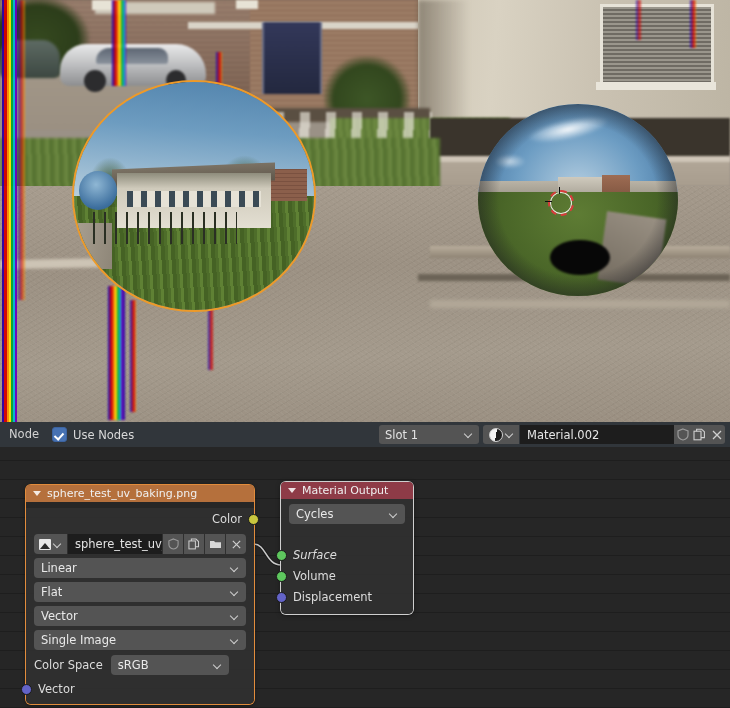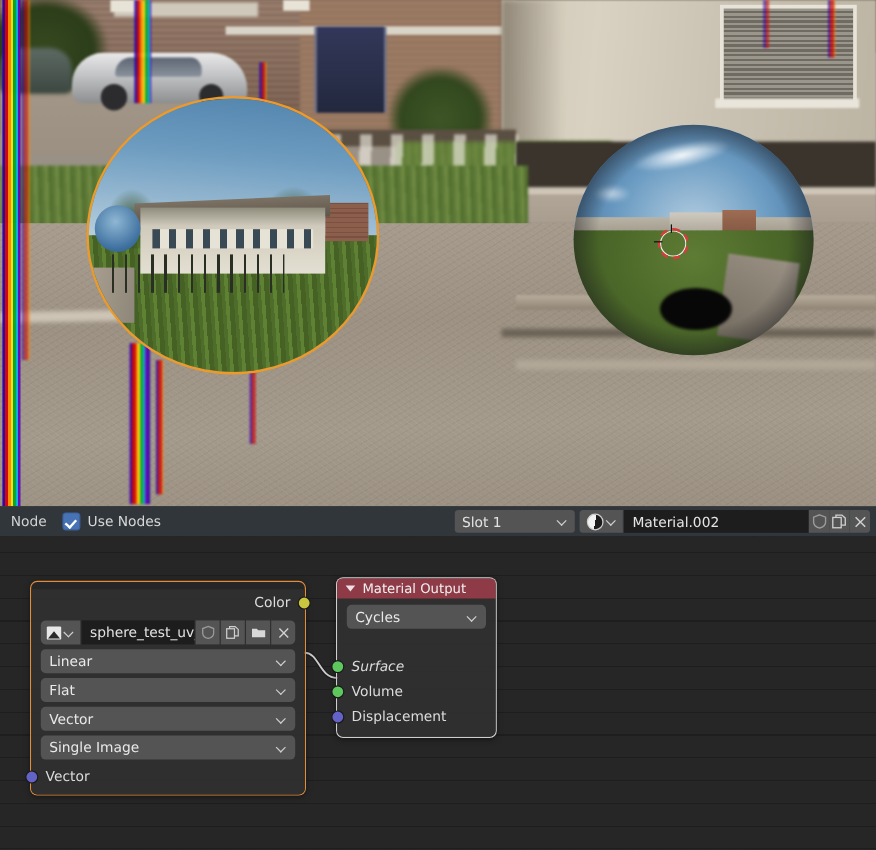--- a/index.html
+++ b/index.html
@@ -291,30 +291,30 @@
     border:2px dashed #d93b3b;
     box-shadow:0 0 0 1px rgba(255,255,255,.85) inset;
   }
   #cursor3d::before,#cursor3d::after{
     content:"";position:absolute;background:#111;
   }
   #cursor3d::before{left:9px;top:-5px;width:1px;height:7px;}
   #cursor3d::after{left:-5px;top:9px;width:7px;height:1px;}
 
   
-  #nodeeditor{position:absolute;left:0;top:422px;width:620px;height:286px;background:#404040;}
+  #nodeeditor{position:absolute;left:0;top:422px;width:620px;height:286px;background:#c2410c;}
   #ne-header{
     position:absolute;left:0;top:0;width:730px;height:25px;
     background:#31363b;display:flex;align-items:center;
     border-bottom:1px solid #1c1c1c;
   }
   .hdr-menu{
     color:#d2d2d2;font-size:11.5px;padding:0 9px;line-height:25px;cursor:default;
   }
-  .hdr-check{display:flex;gap:6px;margin-left:4px;}
+  .hdr-check{display:flex;align-items:center;gap:6px;margin-left:4px;}
   .cbox{
     width:13px;height:13px;border-radius:3px;background:#4772b3;
     position:relative;border:1px solid #3c63a0;
   }
   .cbox::after{
     content:"";position:absolute;left:3px;top:2.5px;width:4px;height:7px;
     border:solid #fff;border-width:0 2px 2px 0;transform:rotate(42deg);
   }
   .hdr-check span{color:#d8d8d8;font-size:11.5px;}
   .hdr-spacer{flex:1;}
@@ -571,20 +571,24 @@
     </div>
 
     <div id="canvas">
 
       <svg id="links">
         <path d="M254,72 C266,72 266,93 281,93" fill="none" stroke="#1a1a1a" stroke-width="3.4" stroke-linecap="round"></path>
         <path d="M254,72 C266,72 266,93 281,93" fill="none" stroke="#c9c9c9" stroke-width="1.6" stroke-linecap="round"></path>
       </svg>
 
       <div class="node" id="node-image">
+        <div class="node-hdr">
+          <span class="tri"></span>
+          <span>sphere_test_uv_baking.png</span>
+        </div>
         <div class="node-body">
 
           <div class="socket-row" style="margin-top:6px;">
             <span>Color</span>
             <span class="sock out color" style="top:6px;"></span>
           </div>
 
 
           <div class="imgrow">
             <div class="imgbtn" id="img-type">
@@ -638,20 +642,27 @@
             </div>
           </div>
 
           <div class="row">
             <div class="dropdown">
               <span>Single Image</span>
               <span class="chev"></span>
             </div>
           </div>
 
+          <div class="proprow">
+            <span class="proplabel">Color Space</span>
+            <div class="dropdown" style="max-width:104px;">
+              <span>sRGB</span>
+              <span class="chev"></span>
+            </div>
+          </div>
 
           <div class="socket-row in" style="margin-top:3px;">
             <span class="sock inp vector" style="top:6px;"></span>
             <span>Vector</span>
           </div>
 
         </div>
       </div>
 
       <div class="node" id="node-output">

